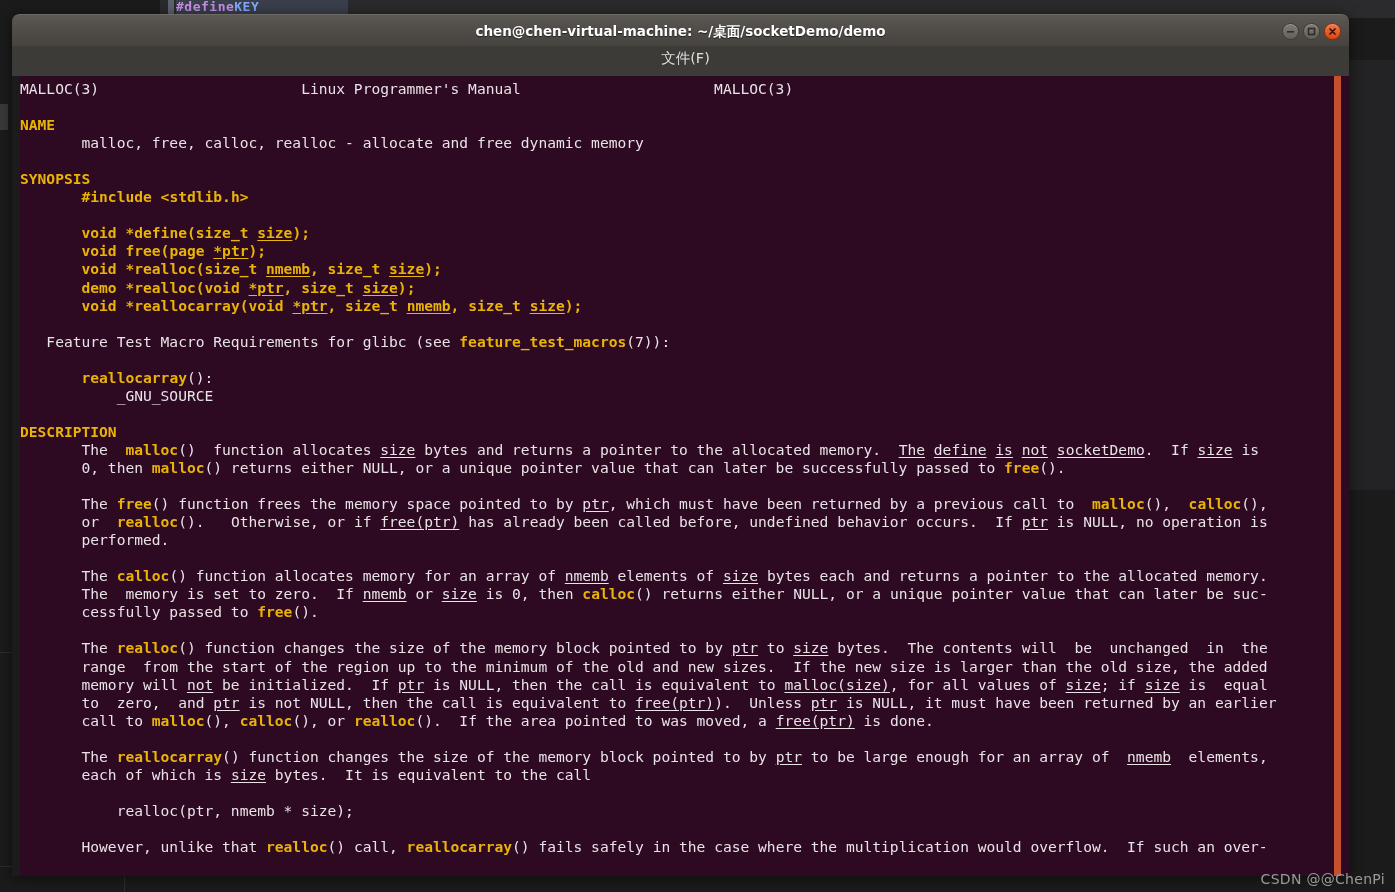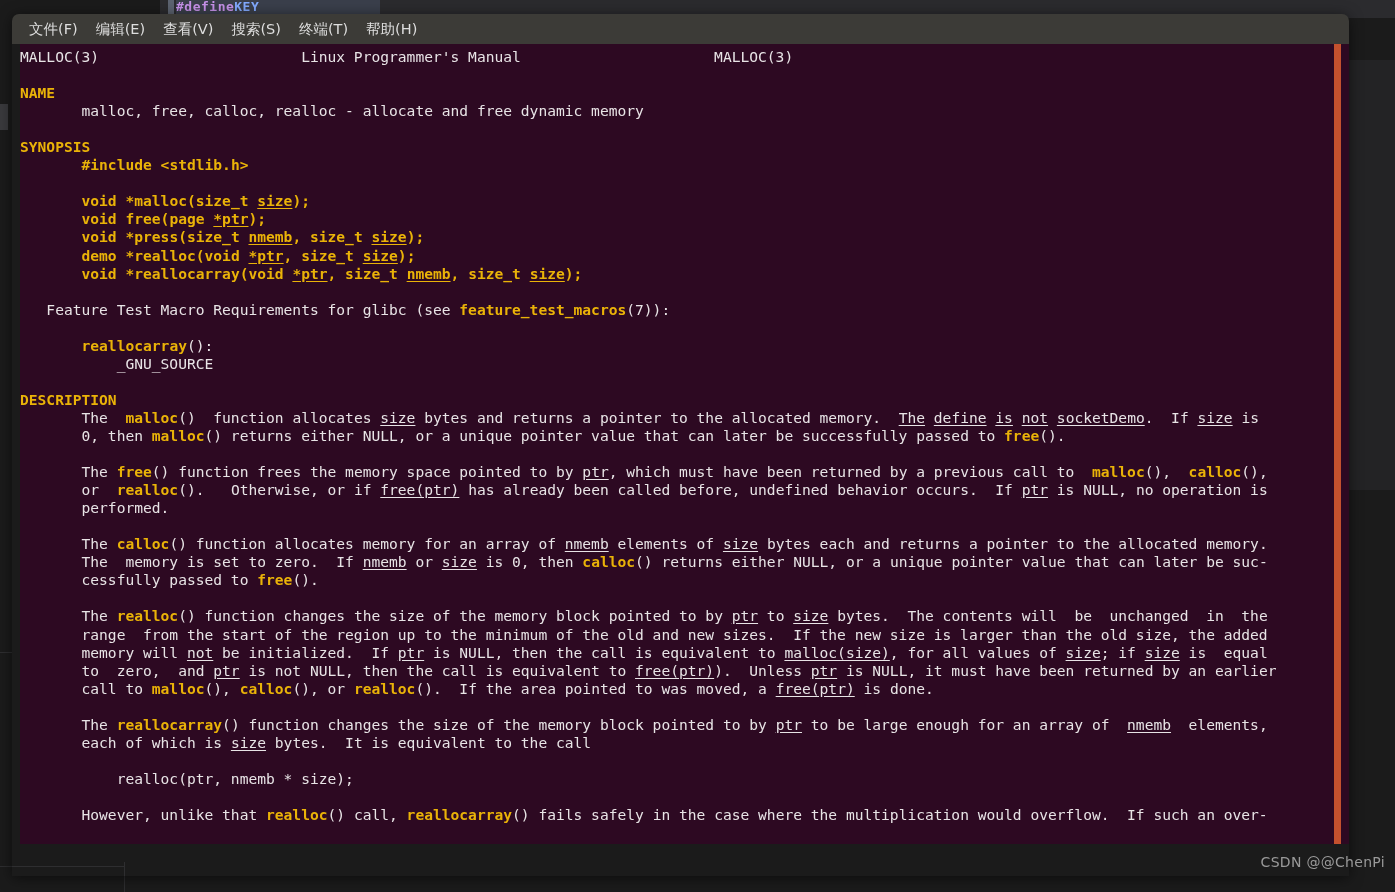--- a/index.html
+++ b/index.html
@@ -17,21 +17,21 @@
   }
   .bg-editor {
     position:absolute; left:0; top:0; width:1395px; height:18px;
     background:#2b2b2e;
   }
   .bg-editor-dark {
     position:absolute; left:0; top:0; width:160px; height:18px;
     background:#1b1b1b;
   }
   .bg-code-line {
-    position:absolute; left:176px; top:0px; width:204px; height:14px;
+    position:absolute; left:176px; top:0px; width:172px; height:14px;
     background:#3a3f4b;
     font:700 13px/14px "DejaVu Sans Mono", monospace;
     letter-spacing:0.5px;
     white-space:nowrap; overflow:hidden;
     color:#c792ea;
   }
   .bg-code-line .kw  { color:#c792ea; }
   .bg-code-line .id2 { color:#82aaff; }
   .bg-gutter-mark {
     position:absolute; left:168px; top:0; width:6px; height:18px;
@@ -97,20 +97,21 @@
     border-color:#8d2f09;
   }
   .wbtn svg { display:block; }
 
   .menubar {
     height:30px;
     background:#3c3b37;
     display:flex; align-items:center;
     padding-left:10px;
     gap:4px;
+    flex-direction:column;
   }
   .menu-item {
     font-family:"DejaVu Sans", sans-serif;
     font-size:14.5px;
     color:#dedede;
     padding:3px 7px;
     white-space:nowrap;
   }
 
   
@@ -157,21 +158,21 @@
     color:#2d0922;
     font-family:"DejaVu Sans Mono", monospace;
     font-size:14.6px;
     line-height:19px;
     padding:1px 4px 1px 8px;
     white-space:pre;
   }
 
   
   .watermark {
-    position:absolute; right:10px; bottom:22px;
+    position:absolute; right:10px; bottom:5px;
     font-family:"DejaVu Sans", sans-serif;
     font-size:14px;
     color:#9a9a9a;
     letter-spacing:.3px;
   }
 </style>
 </head>
 <body>
 
 <div class="desktop">
@@ -183,20 +184,40 @@
   </div>
   <div class="bg-left-sb"></div>
   <div class="bg-panel-right"></div>
   <div class="bg-hline-1"></div>
   <div class="bg-hline-2"></div>
   <div class="bg-vline"></div>
 </div>
 
 <div class="term-window">
 
+  <div class="titlebar">
+    <div class="title-text">chen@chen-virtual-machine: ~/桌面/socketDemo/demo</div>
+    <div class="win-buttons">
+      <div class="wbtn">
+        <svg width="11" height="11" viewBox="0 0 11 11">
+          <rect x="2" y="5" width="7" height="1.6" fill="#2e2c29"></rect>
+        </svg>
+      </div>
+      <div class="wbtn">
+        <svg width="11" height="11" viewBox="0 0 11 11">
+          <rect x="2.5" y="2.5" width="6" height="6" fill="none" stroke="#2e2c29" stroke-width="1.6"></rect>
+        </svg>
+      </div>
+      <div class="wbtn close">
+        <svg width="11" height="11" viewBox="0 0 11 11">
+          <path d="M3 3 L8 8 M8 3 L3 8" stroke="#3a1405" stroke-width="1.7" stroke-linecap="round"></path>
+        </svg>
+      </div>
+    </div>
+  </div>
 
   <div class="menubar">
     <div class="menu-item">文件(F)</div>
     <div class="menu-item">编辑(E)</div>
     <div class="menu-item">查看(V)</div>
     <div class="menu-item">搜索(S)</div>
     <div class="menu-item">终端(T)</div>
     <div class="menu-item">帮助(H)</div>
   </div>
 
@@ -205,23 +226,23 @@
     <div class="term-right-gap"></div>
 
     <pre class="term-text" id="manpage">MALLOC(3)                       Linux Programmer's Manual                      MALLOC(3)
 
 <b>NAME</b>
        malloc, free, calloc, realloc - allocate and free dynamic memory
 
 <b>SYNOPSIS</b>
        <b>#include &lt;stdlib.h&gt;</b>
 
-       <b>void *malloc(size_t </b><b><u>size</u></b><b>);</b>
+       <b>void *define(size_t </b><b><u>size</u></b><b>);</b>
        <b>void free(page </b><b><u>*ptr</u></b><b>);</b>
-       <b>void *press(size_t </b><b><u>nmemb</u></b><b>, size_t </b><b><u>size</u></b><b>);</b>
+       <b>void *realloc(size_t </b><b><u>nmemb</u></b><b>, size_t </b><b><u>size</u></b><b>);</b>
        <b>demo *realloc(void </b><b><u>*ptr</u></b><b>, size_t </b><b><u>size</u></b><b>);</b>
        <b>void *reallocarray(void </b><b><u>*ptr</u></b><b>, size_t </b><b><u>nmemb</u></b><b>, size_t </b><b><u>size</u></b><b>);</b>
 
    Feature Test Macro Requirements for glibc (see <b>feature_test_macros</b>(7)):
 
        <b>reallocarray</b>():
            _GNU_SOURCE
 
 <b>DESCRIPTION</b>
        The  <b>malloc</b>()  function allocates <u>size</u> bytes and returns a pointer to the allocated memory.  <u>The</u> <u>define</u> <u>is</u> <u>not</u> <u>socketDemo</u>.  If <u>size</u> is

